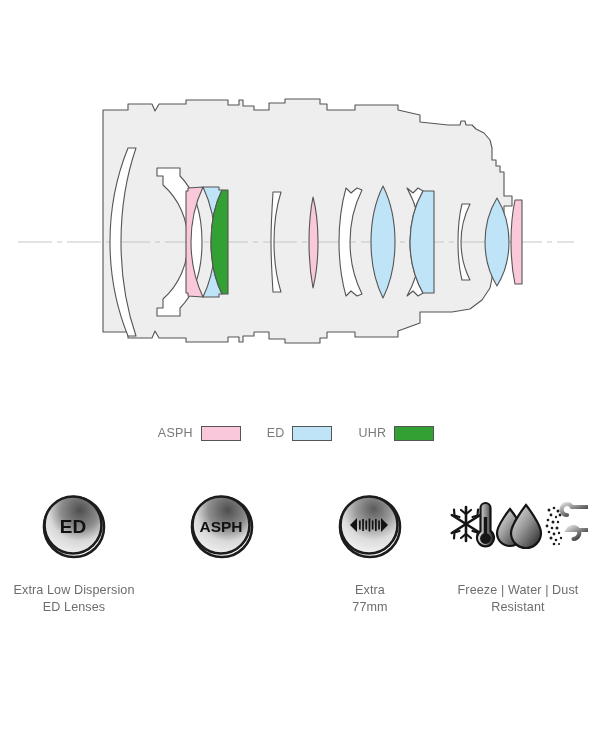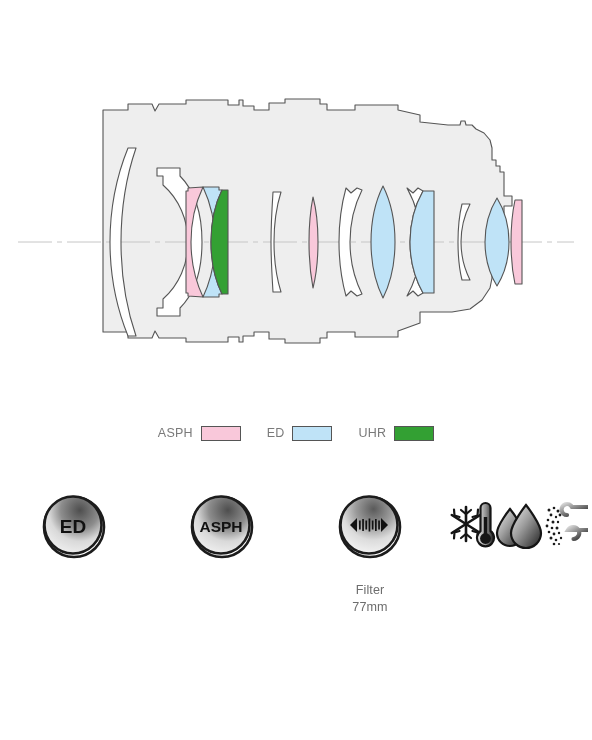--- a/index.html
+++ b/index.html
@@ -244,20 +244,22 @@
             <stop offset="38%" stop-color="#8d8d8d"></stop>
             <stop offset="62%" stop-color="#d9d9d9"></stop>
             <stop offset="100%" stop-color="#f7f7f7"></stop>
           </radialGradient>
         </defs>
         <circle cx="34" cy="35" r="30" fill="none" stroke="#1c1c1c" stroke-width="2.6"></circle>
         <circle cx="33" cy="33" r="28.5" fill="url(#gED)" stroke="#1c1c1c" stroke-width="2.6"></circle>
         <text x="33" y="41" text-anchor="middle" font-family="'Liberation Sans', sans-serif" font-size="19" font-weight="bold" fill="#111111">ED</text>
       </svg>
     </div>
+    <div class="feature-caption">Extra Low Dispersion
+ED Lenses</div>
   </div>
 
   <div class="feature">
     <div class="badge">
       <svg viewBox="0 0 68 68" width="68" height="68">
         <defs>
           <radialGradient id="gASPH" cx="62%" cy="24%" r="88%">
             <stop offset="0%" stop-color="#4e4e4e"></stop>
             <stop offset="38%" stop-color="#8d8d8d"></stop>
             <stop offset="62%" stop-color="#d9d9d9"></stop>
@@ -293,21 +295,21 @@
           <rect x="23.0" y="28.5" width="1.7" height="9"></rect>
           <rect x="26.2" y="27.0" width="1.7" height="12"></rect>
           <rect x="29.4" y="28.5" width="1.7" height="9"></rect>
           <rect x="32.6" y="26.5" width="1.7" height="13"></rect>
           <rect x="35.8" y="28.5" width="1.7" height="9"></rect>
           <rect x="39.0" y="27.0" width="1.7" height="12"></rect>
           <rect x="42.2" y="28.5" width="1.7" height="9"></rect>
         </g>
       </svg>
     </div>
-    <div class="feature-caption">Filter
+    <div class="feature-caption">Extra
 77mm</div>
   </div>
 
   <div class="feature">
     <div class="icon-trio">
       <svg viewBox="0 0 140 58" width="140" height="58">
         <defs>
           <linearGradient id="gDrop" x1="0" y1="0" x2="1" y2="1">
             <stop offset="0%" stop-color="#f2f2f2"></stop>
             <stop offset="45%" stop-color="#9c9c9c"></stop>
@@ -374,15 +376,17 @@
         </g>
 
         <g fill="none" stroke="url(#gWind)" stroke-width="4.2" stroke-linecap="round">
           <path d="M 140 10 L 124 10 a 5.5 5.5 0 1 0 -5 8"></path>
           <path d="M 140 25 L 118 25"></path>
           <path d="M 140 33 L 120 33 a 6 6 0 1 1 5.5 9"></path>
           <path d="M 138 42 L 128 42"></path>
         </g>
       </svg>
     </div>
+    <div class="feature-caption">Freeze | Water | Dust
+Resistant</div>
   </div>
 
 </div>
 
 </body></html>

